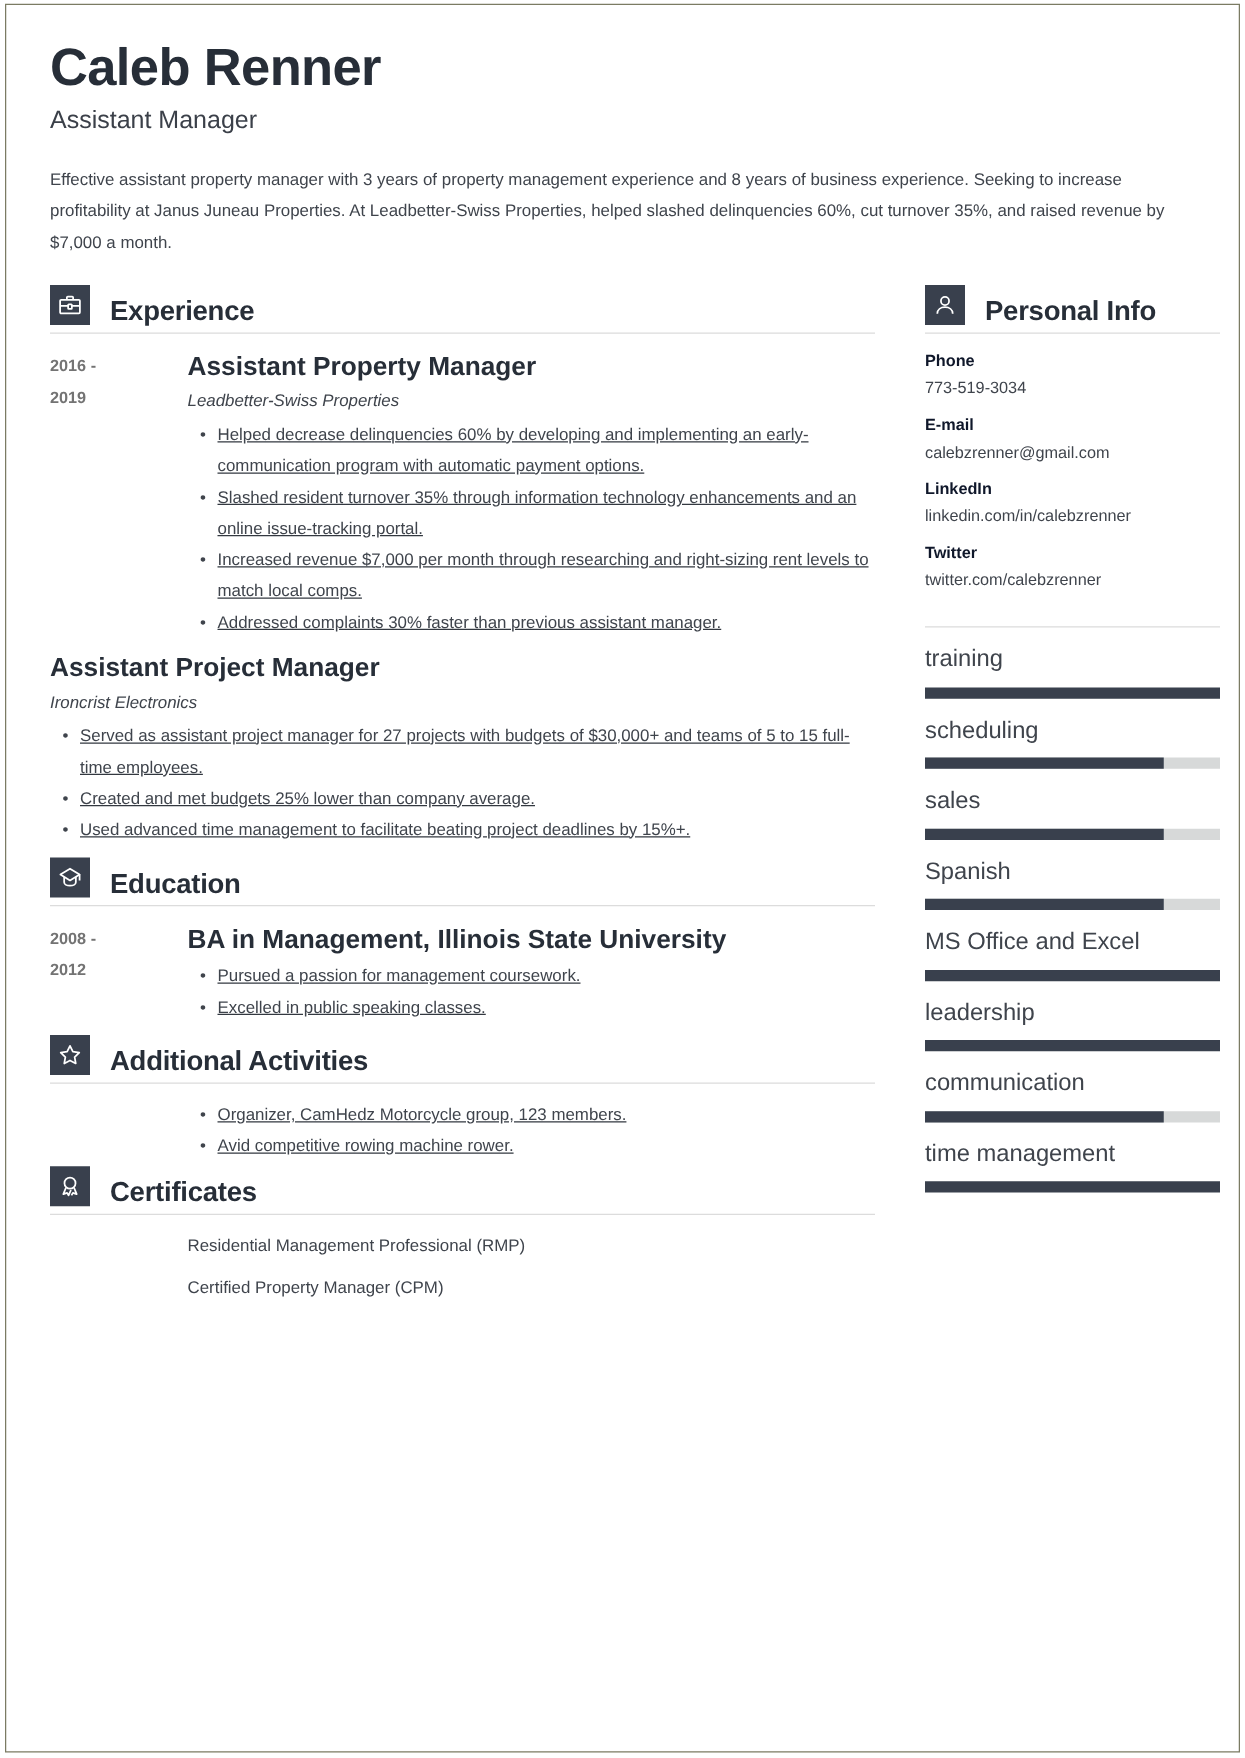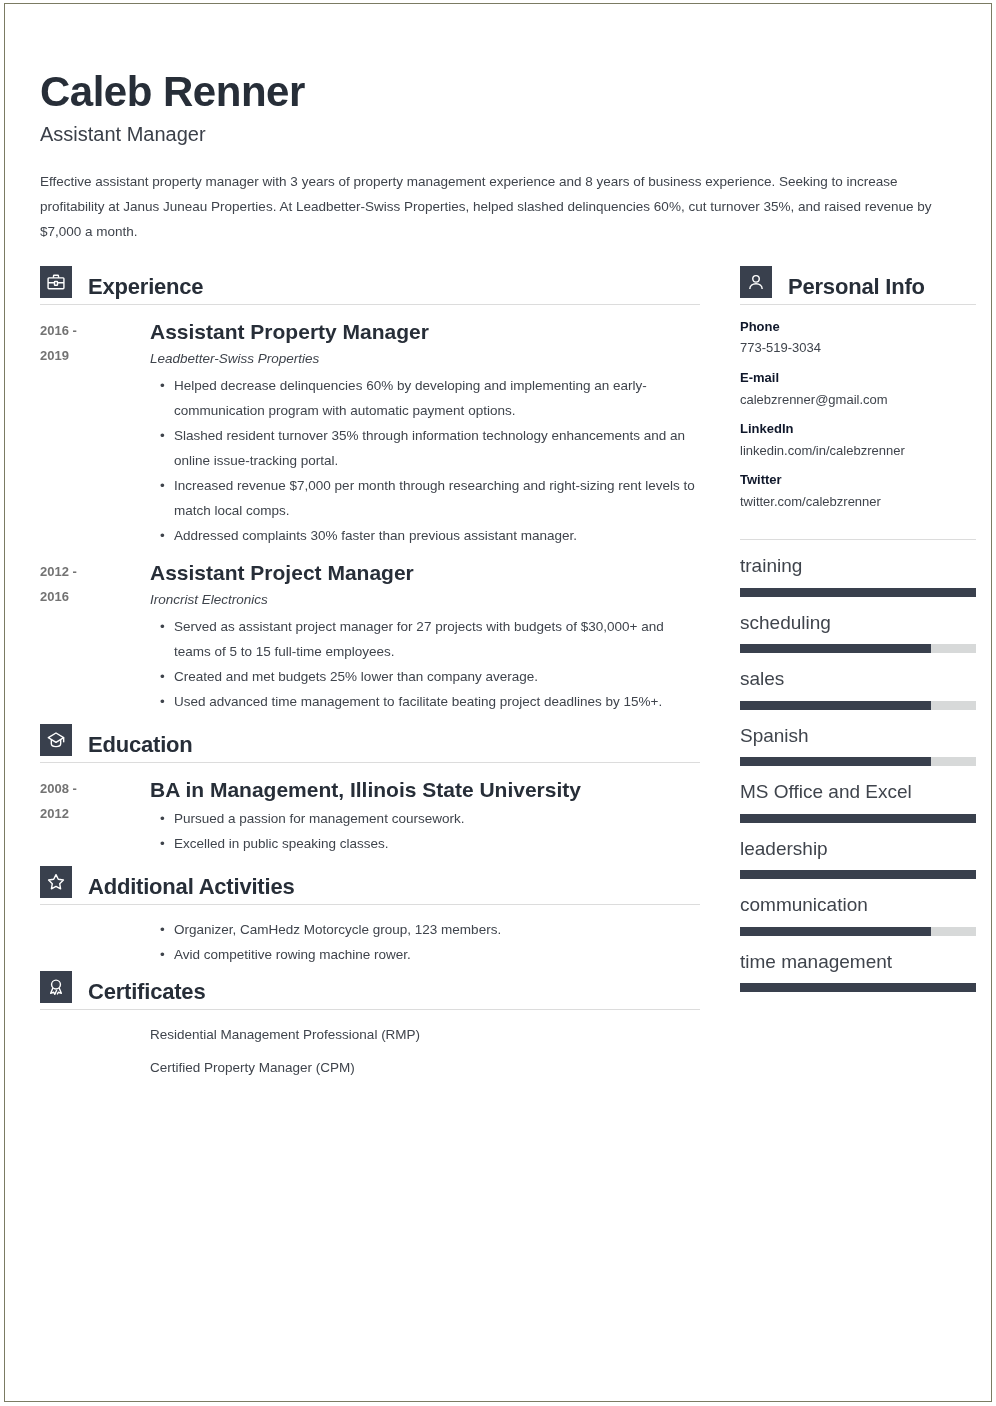--- a/index.html
+++ b/index.html
@@ -28,21 +28,20 @@
     right: 4px;
     bottom: 4px;
     border: 1.5px solid #7b7b63;
     pointer-events: none;
   }
   .content {
     position: absolute;
     left: 0; top: 0;
     width: 996px;
     padding: 28px 40px 0 40px;
-    margin-top: 38px;
   }
 
   
   .name {
     font-size: 42px;
     font-weight: bold;
     letter-spacing: -0.5px;
     color: #272e38;
     margin: 0 0 2px 0;
     line-height: 1.25;
@@ -126,20 +125,21 @@
     font-size: 13.5px;
     font-style: italic;
     color: #3f444c;
     line-height: 1.6;
     margin: 0 0 3px 0;
   }
   ul.bullets {
     list-style: none;
     margin: 0;
     padding: 0 0 0 10px;
+    text-decoration: underline;
   }
   ul.bullets li {
     position: relative;
     font-size: 13.5px;
     line-height: 25px;
     color: #3f444c;
     padding-left: 14px;
     margin: 0;
   }
   ul.bullets li:before {
@@ -230,24 +230,20 @@
               <ul class="bullets">
                 <li>Helped decrease delinquencies 60% by developing and implementing an early-communication program with automatic payment options.</li>
                 <li>Slashed resident turnover 35% through information technology enhancements and an online issue-tracking portal.</li>
                 <li>Increased revenue $7,000 per month through researching and right-sizing rent levels to match local comps.</li>
                 <li>Addressed complaints 30% faster than previous assistant manager.</li>
               </ul>
             </div>
           </div>
 
           <div class="entry">
-            <div class="entry-dates">
-              <div>2012 -</div>
-              <div>2016</div>
-            </div>
             <div class="entry-body">
               <div class="entry-role">Assistant Project Manager</div>
               <div class="entry-org">Ironcrist Electronics</div>
               <ul class="bullets">
                 <li>Served as assistant project manager for 27 projects with budgets of $30,000+ and teams of 5 to 15 full-time employees.</li>
                 <li>Created and met budgets 25% lower than company average.</li>
                 <li>Used advanced time management to facilitate beating project deadlines by 15%+.</li>
               </ul>
             </div>
           </div>

